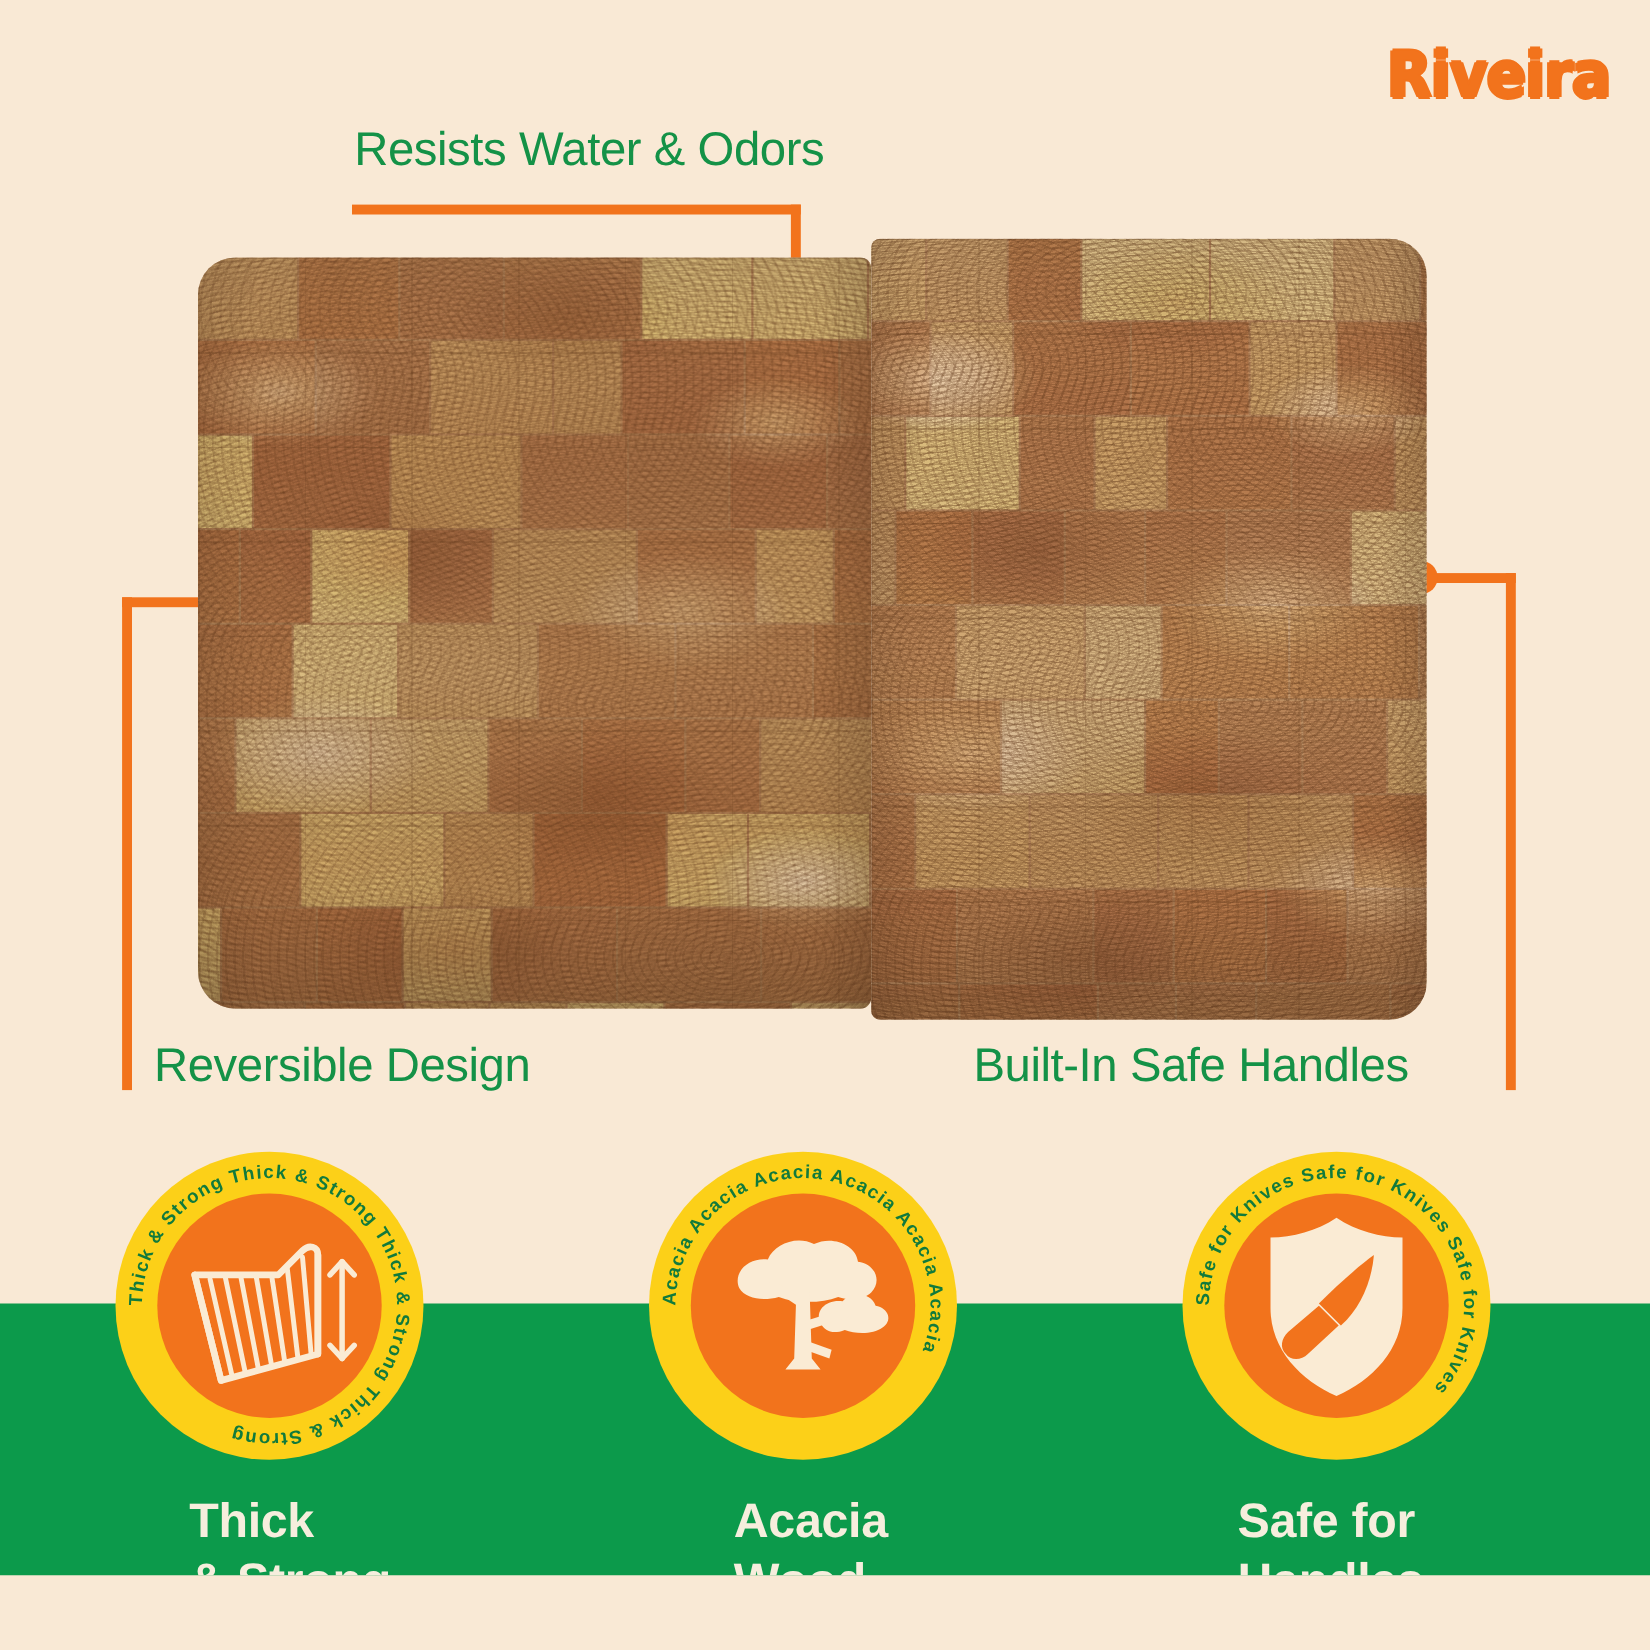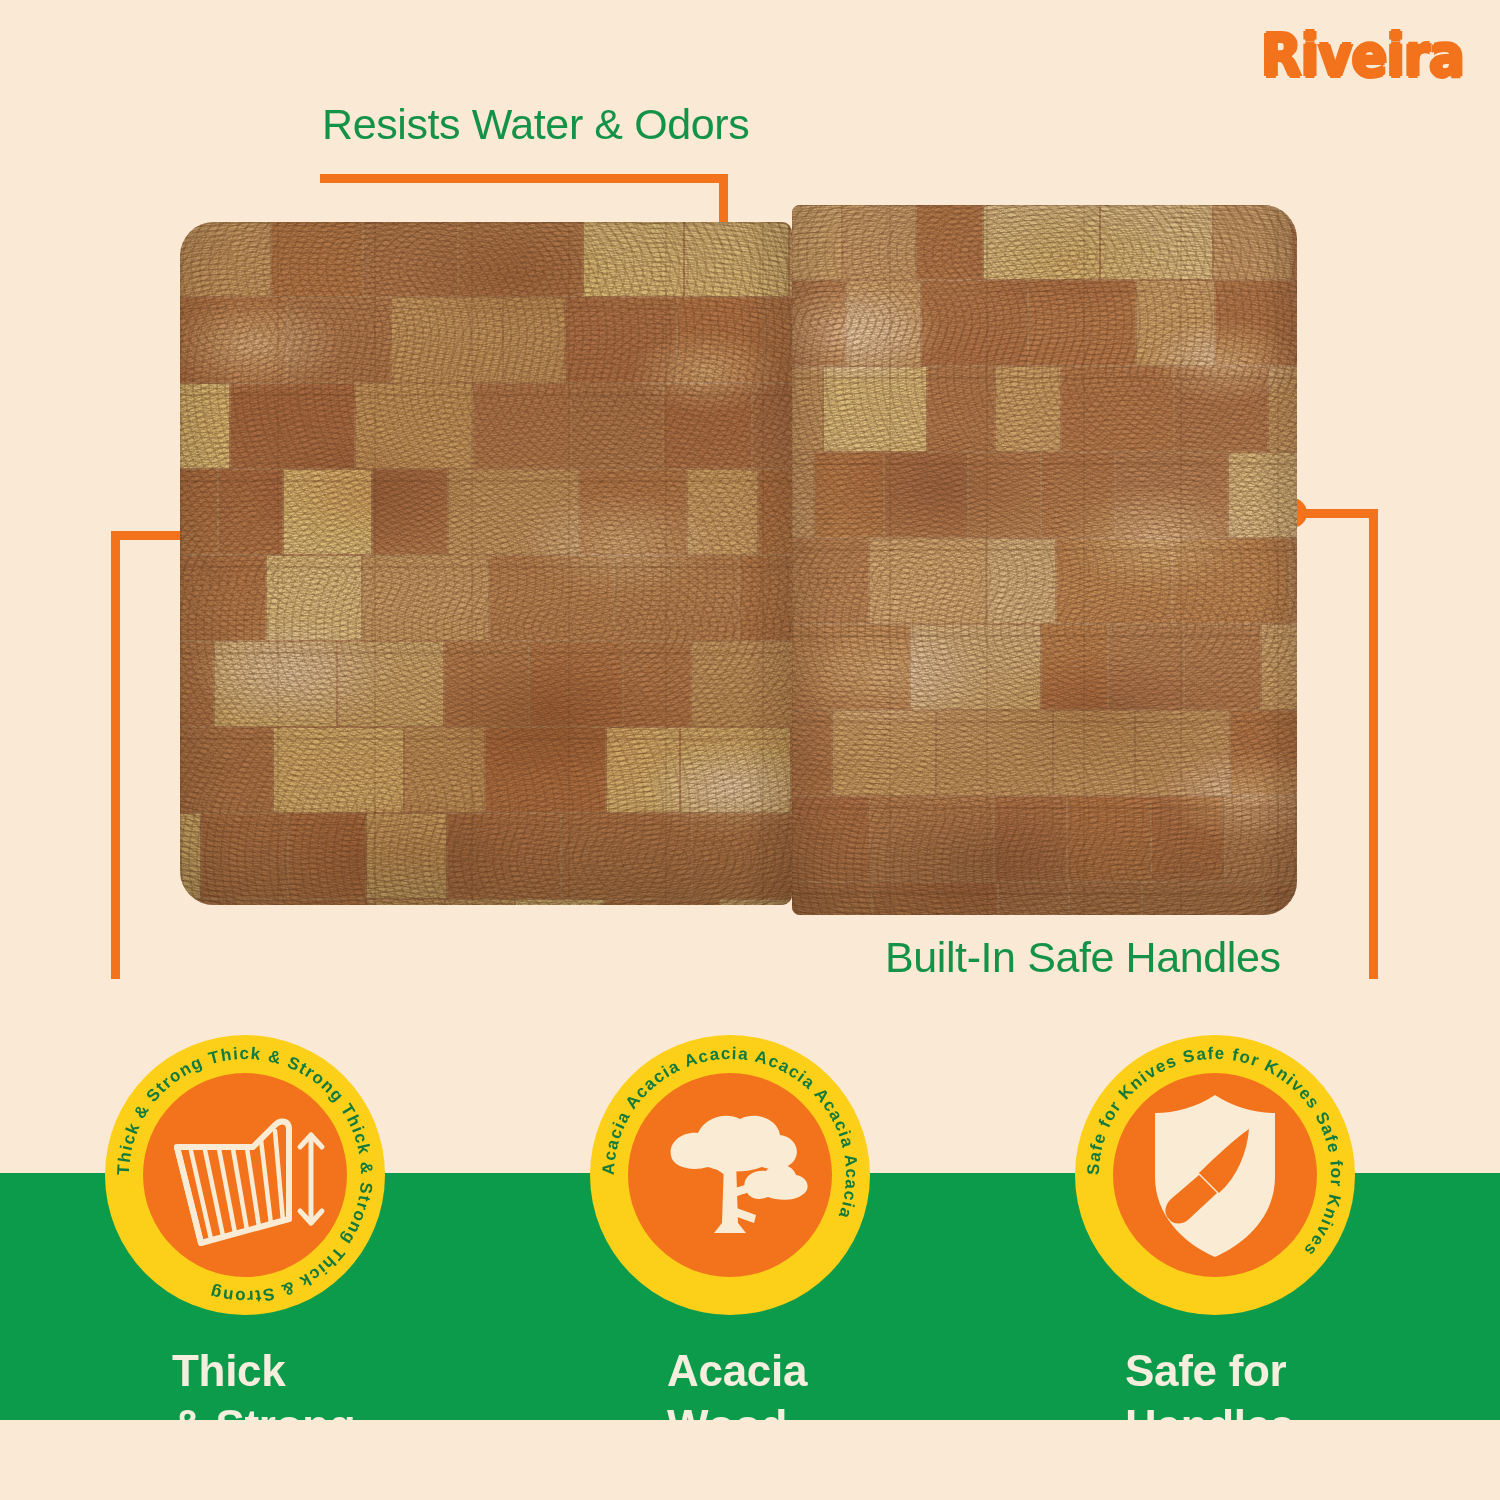--- a/index.html
+++ b/index.html
@@ -4,21 +4,21 @@
 <style>
   * { box-sizing: border-box; margin: 0; padding: 0; }
   html, body { width: 1500px; height: 1500px; overflow: hidden; }
   body {
     font-family: "Liberation Sans", sans-serif;
     background: #F9E9D5;
     position: relative;
   }
   .stage {
     position: absolute;
-    left: 0; top: 0;
+    left: 0; top: 12px;
     width: 1500px; height: 1420px;
     background: #F9E9D5;
     overflow: hidden;
   }
 
   
   .green-band {
     position: absolute;
     left: 0; top: 1173px;
     width: 1500px; height: 327px;
@@ -347,20 +347,21 @@
 
   <div class="conn" id="conn-left-h"></div>
   <div class="conn" id="conn-left-v"></div>
   <div class="dot" id="dot-left"></div>
 
   <div class="conn" id="conn-right-h"></div>
   <div class="conn" id="conn-right-v"></div>
   <div class="dot" id="dot-right"></div>
 
   <div class="callout-label" id="label-top">Resists Water &amp; Odors</div>
+  <div class="callout-label" id="label-left">Reversible Design</div>
   <div class="callout-label" id="label-right">Built-In Safe Handles</div>
 
   <div class="badge-wrap" id="badge-1">
     <div class="badge-ring"></div>
     <svg class="badge-svg" viewBox="0 0 280 280">
       <defs>
         <path id="arc1" d="M 140,140 m -116,0 a 116,116 0 1,1 232,0 a 116,116 0 1,1 -232,0"></path>
       </defs>
       <text class="badge-arc-text">
         <textPath href="#arc1" startOffset="0%">Thick &amp; Strong  Thick &amp; Strong  Thick &amp; Strong  Thick &amp; Strong  </textPath>

